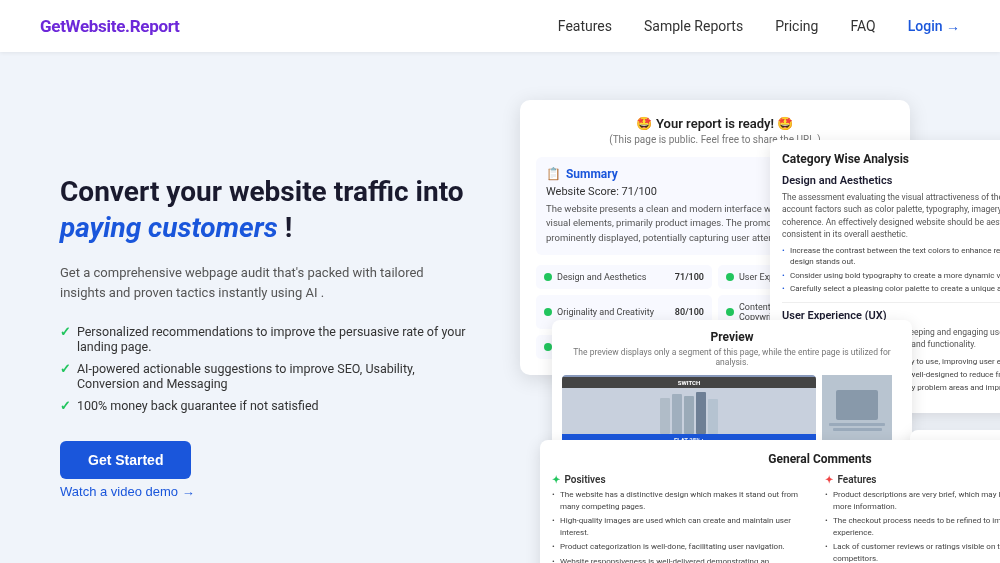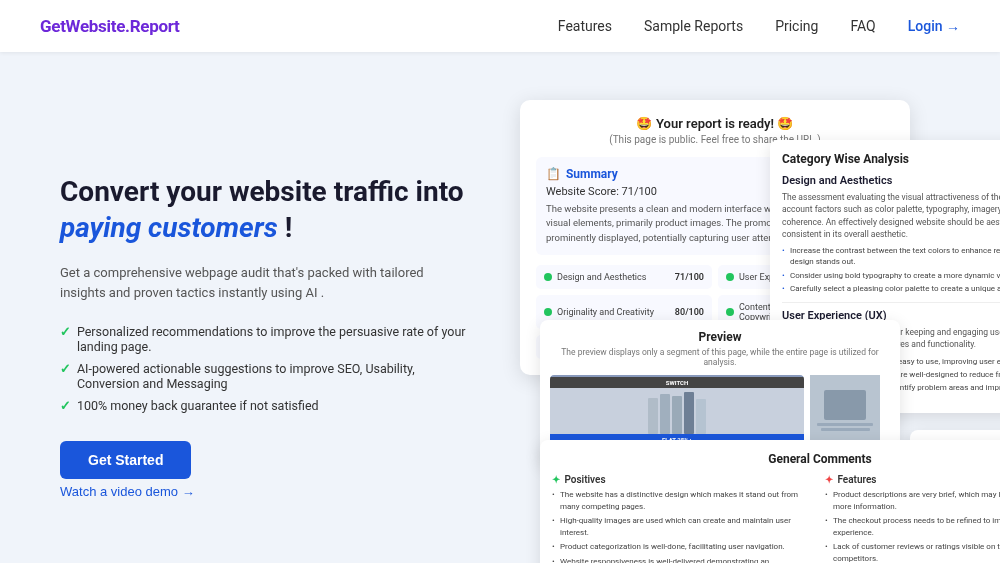--- a/index.html
+++ b/index.html
@@ -276,21 +276,21 @@
     .divider-line {
       border: none;
       border-top: 1px solid #eee;
       margin: 6px 0;
     }
 
     
     .report-card-preview {
       position: absolute;
       top: 220px;
-      left: 20px;
+      left: 32px;
       width: 360px;
       background: #fff;
       border-radius: 8px;
       box-shadow: 0 4px 16px rgba(0,0,0,0.12);
       padding: 10px;
       font-size: 10px;
       z-index: 4;
     }
     .preview-title {
       font-size: 12px;

